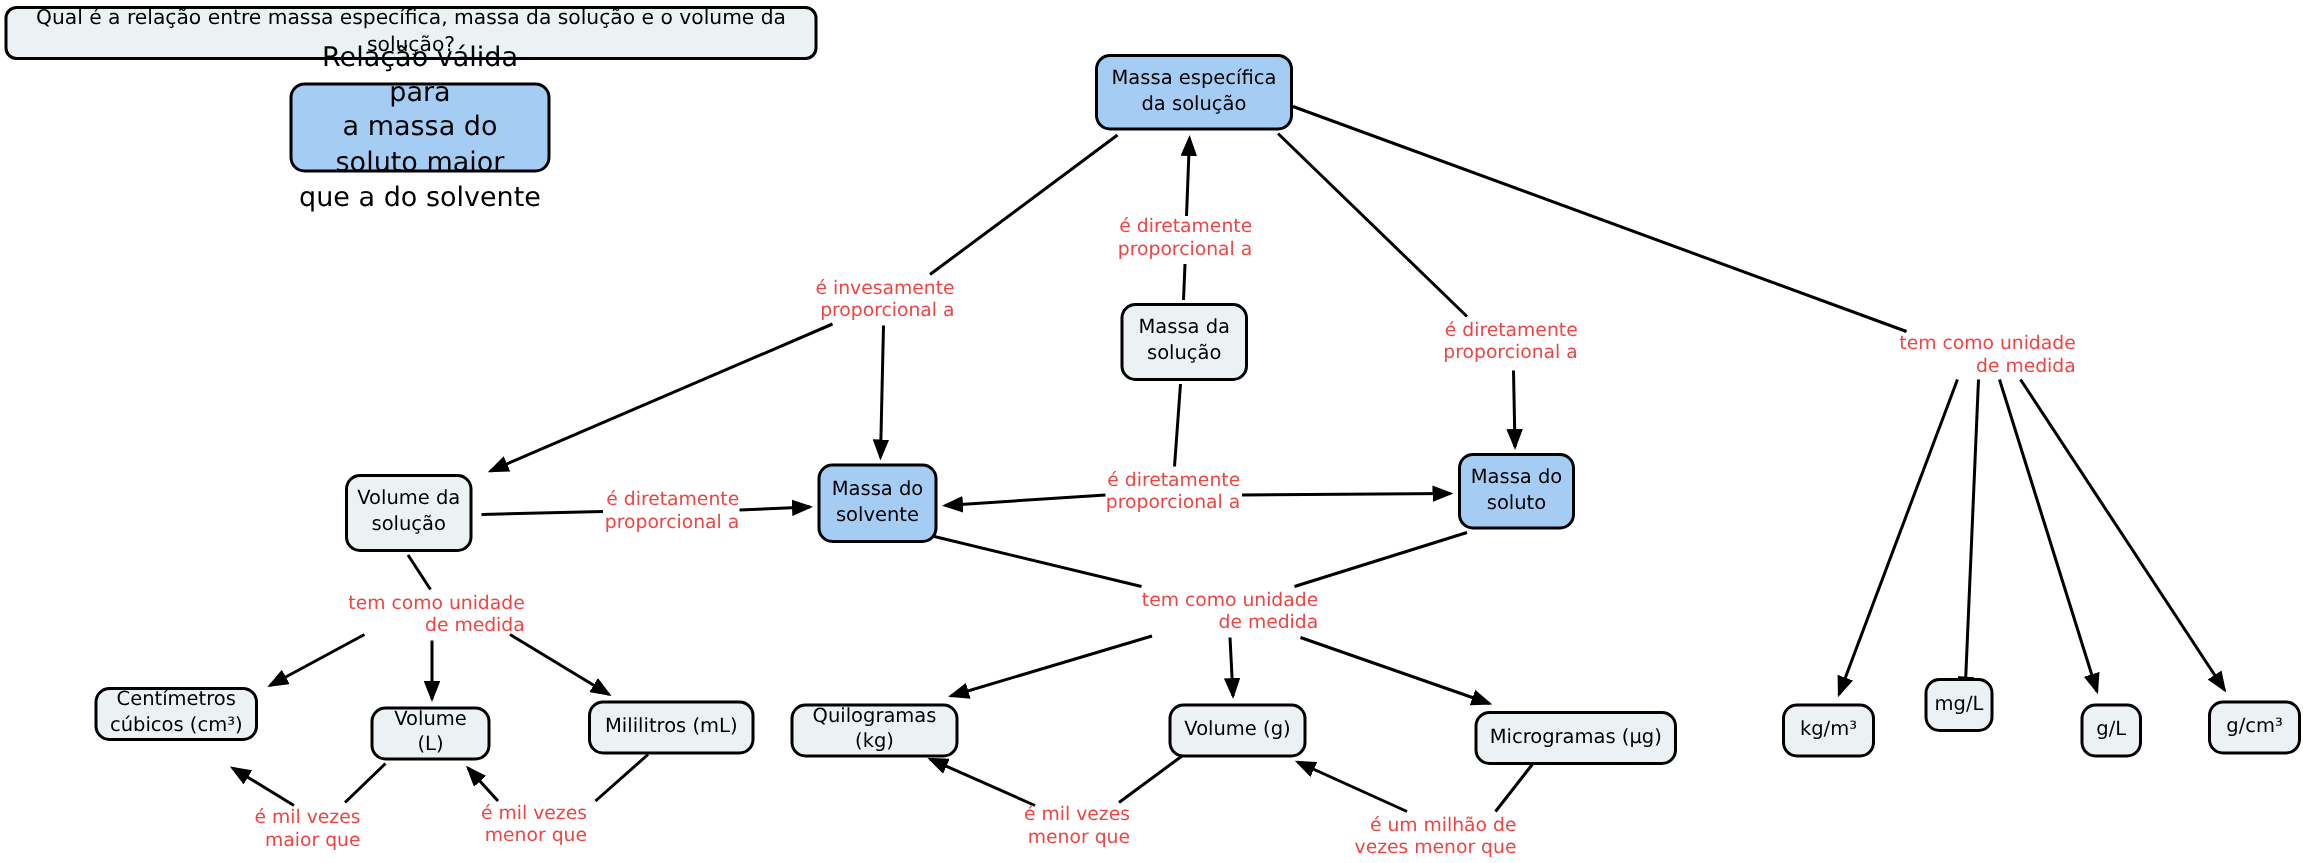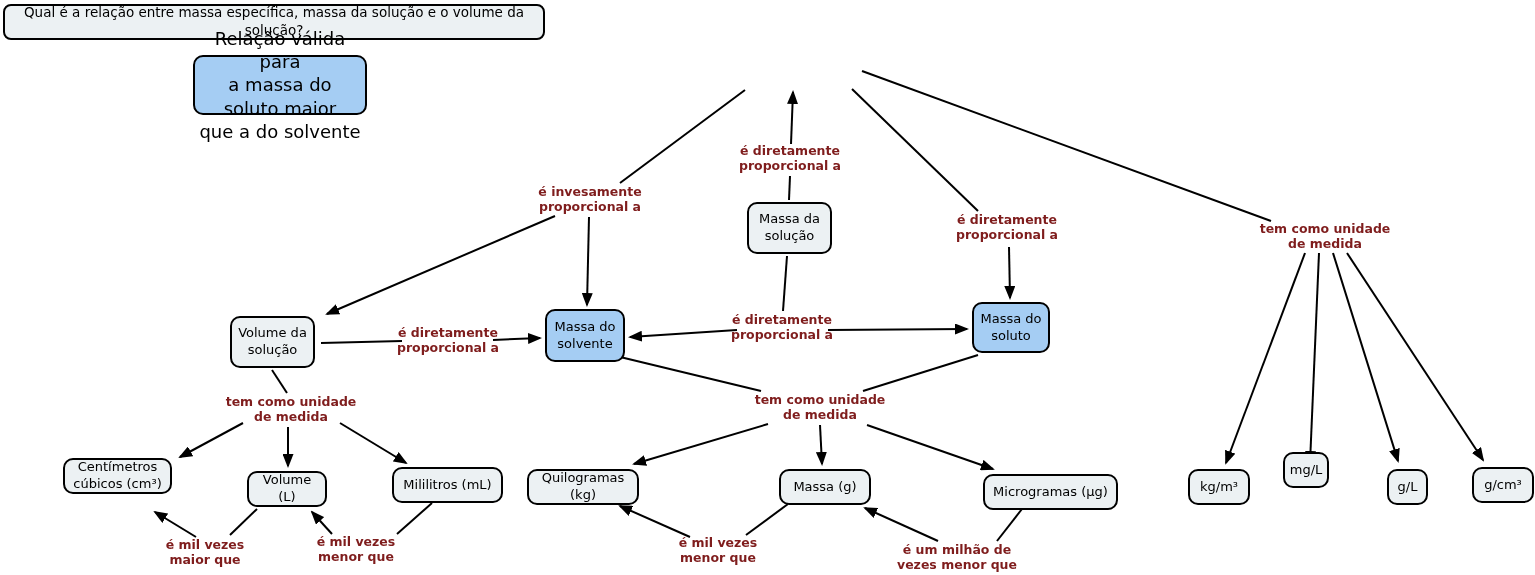--- a/index.html
+++ b/index.html
@@ -27,26 +27,25 @@
     color: #000000;
     white-space: pre-line;
     padding: 16px 4px;
   }
   .node.blue { background: #A5CDF3; }
   .node.q { border-radius: 8px; font-size: 13.5px; }
   .node.note { font-size: 18px; line-height: 1.3; }
   .link-label {
     position: absolute;
     transform: translate(-50%, -50%);
-    text-align: center;
+    text-align: right;
     font-size: 12.5px;
     line-height: 1.22;
-    color: #7f1d1d;
+    color: #ef4444;
     white-space: pre-line;
-    font-weight: bold;
   }
 </style>
 </head>
 <body>
 
 <div class="canvas">
 
   <svg class="wires" width="1535" height="575" viewBox="0 0 1535 575">
     <defs>
       <marker id="arw" markerUnits="userSpaceOnUse" markerWidth="14" markerHeight="11" refX="12" refY="5.5" orient="auto">
@@ -91,36 +90,38 @@
       <line x1="1333" y1="253" x2="1398" y2="461" marker-end="url(#arw)"></line>
       <line x1="1347" y1="253" x2="1483" y2="460" marker-end="url(#arw)"></line>
     </g>
   </svg>
 
   <div class="node q" style="left:3px;top:4px;width:542px;height:29px">Qual é a relação entre massa específica, massa da solução e o volume da solução?</div>
   <div class="node blue note" style="left:193px;top:55px;width:174px;height:60px">Relação válida para
 a massa do soluto maior
 que a do solvente</div>
 
+  <div class="node blue" style="left:730px;top:36px;width:132px;height:51px">Massa específica
+da solução</div>
   <div class="node" style="left:747px;top:202px;width:85px;height:52px">Massa da
 solução</div>
   <div class="node" style="left:230px;top:316px;width:85px;height:52px">Volume da
 solução</div>
   <div class="node blue" style="left:545px;top:309px;width:80px;height:53px">Massa do
 solvente</div>
   <div class="node blue" style="left:972px;top:302px;width:78px;height:51px">Massa do
 soluto</div>
 
   <div class="node" style="left:63px;top:458px;width:109px;height:34px">Centímetros
 cúbicos (cm³)</div>
   <div class="node" style="left:247px;top:471px;width:80px;height:36px">Volume (L)</div>
   <div class="node" style="left:392px;top:467px;width:111px;height:36px">Mililitros (mL)</div>
 
   <div class="node" style="left:527px;top:469px;width:112px;height:35px">Quilogramas (kg)</div>
-  <div class="node" style="left:779px;top:469px;width:92px;height:34px">Massa (g)</div>
+  <div class="node" style="left:779px;top:469px;width:92px;height:34px">Volume (g)</div>
   <div class="node" style="left:983px;top:474px;width:135px;height:35px">Microgramas (μg)</div>
 
   <div class="node" style="left:1188px;top:469px;width:62px;height:34px">kg/m³</div>
   <div class="node" style="left:1283px;top:452px;width:46px;height:34px">mg/L</div>
   <div class="node" style="left:1387px;top:469px;width:41px;height:34px">g/L</div>
   <div class="node" style="left:1472px;top:467px;width:62px;height:35px">g/cm³</div>
 
   <div class="link-label" style="left:590px;top:199px">é invesamente
 proporcional a</div>
   <div class="link-label" style="left:790px;top:158px">é diretamente

